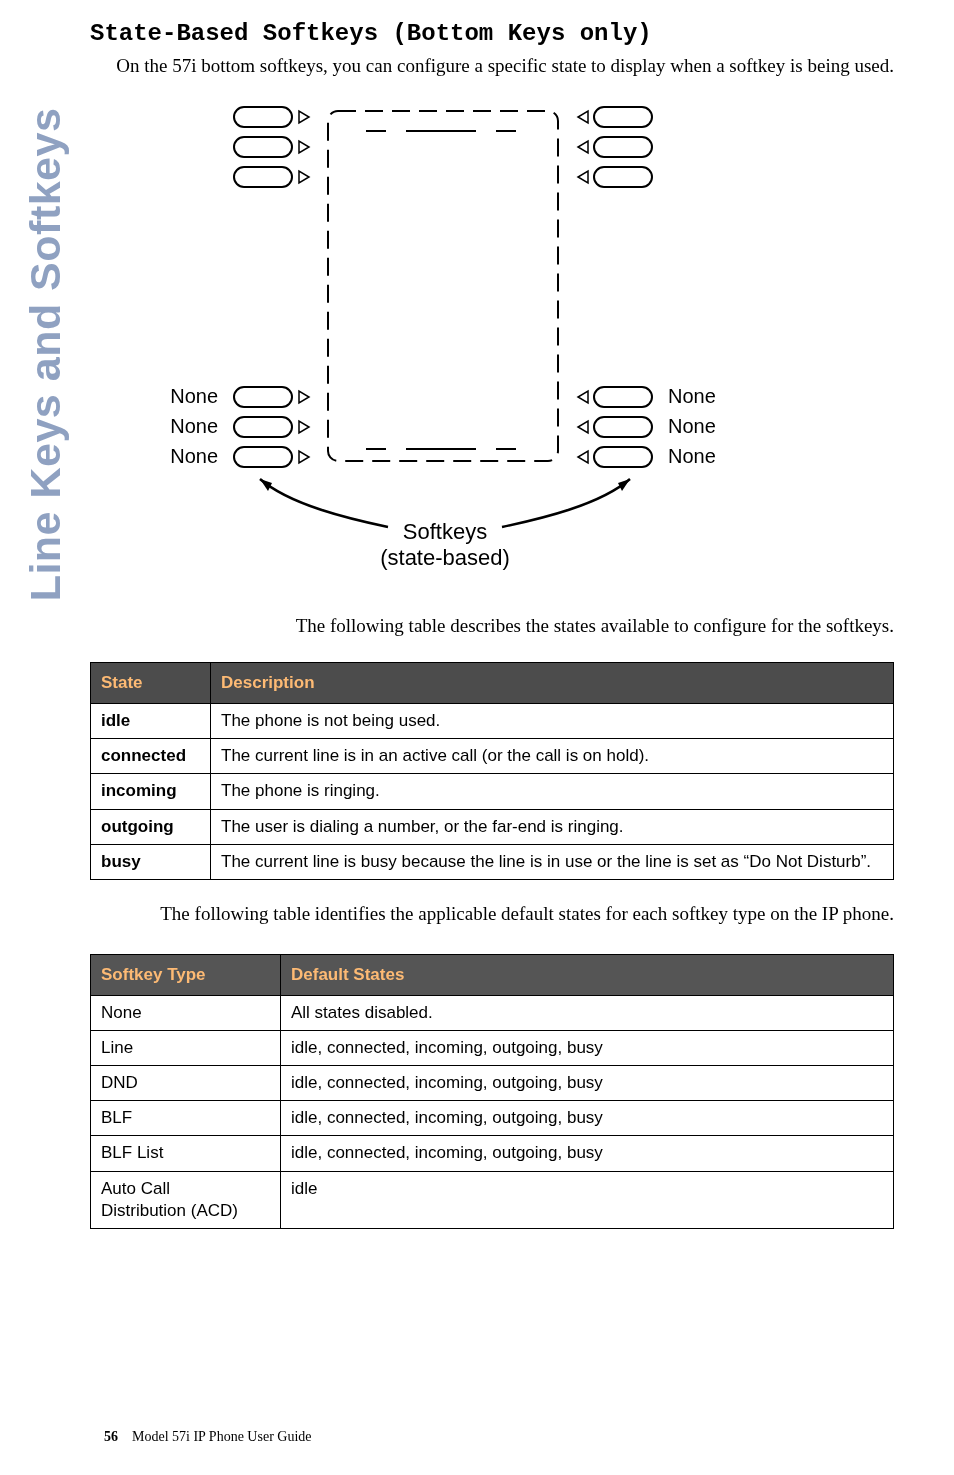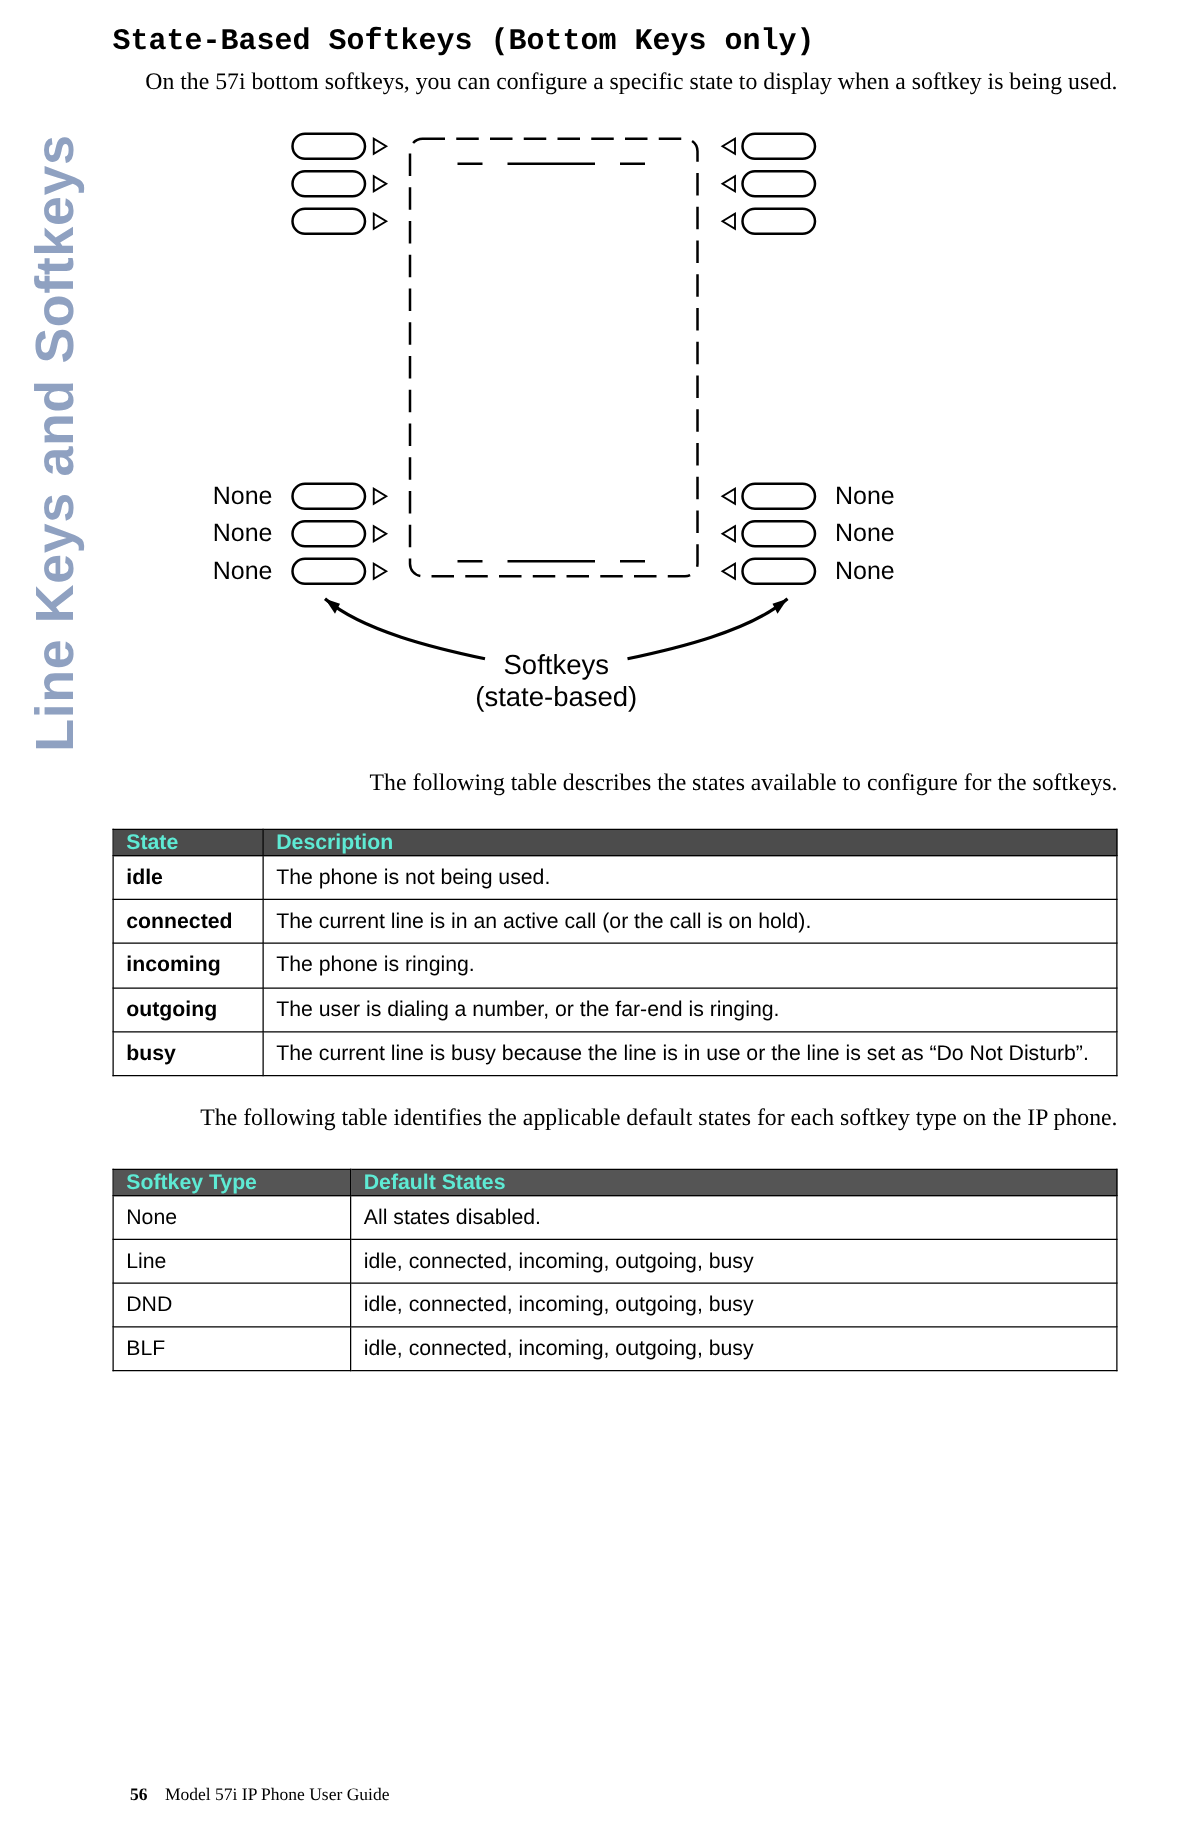--- a/index.html
+++ b/index.html
@@ -53,23 +53,23 @@
   }
   .states-table, .types-table {
     width: 100%;
     border-collapse: collapse;
     font-family: Arial, Helvetica, sans-serif;
     font-size: 17px;
     margin-bottom: 18px;
   }
   .states-table th, .types-table th {
     background: #4c4c4c;
-    color: #5eead4;
+    color: #fdba74;
     text-align: left;
-    padding: 0 10px;
+    padding: 10px 10px;
     border: 1.5px solid #000;
     font-weight: bold;
     vertical-align: top;
   }
   .types-table th {
     background: #555;
   }
   .states-table td, .types-table td {
     border: 1.5px solid #000;
     padding: 6px 10px;
@@ -214,19 +214,28 @@
           <td>idle, connected, incoming, outgoing, busy</td>
         </tr>
     <tr>
           <td>DND</td>
           <td>idle, connected, incoming, outgoing, busy</td>
         </tr>
     <tr>
           <td>BLF</td>
           <td>idle, connected, incoming, outgoing, busy</td>
         </tr>
+    <tr>
+          <td>BLF List</td>
+          <td>idle, connected, incoming, outgoing, busy</td>
+        </tr>
+    <tr>
+          <td class="acd-cell" style="white-space:pre-line;">Auto Call
+Distribution (ACD)</td>
+          <td>idle</td>
+        </tr>
   </tbody>
     </table>
 </div>
 
 <div class="footer">
   <span class="page-num">56</span>&nbsp;&nbsp;&nbsp;&nbsp;<span>Model 57i IP Phone User Guide</span>
 </div>
 
 </body></html>

